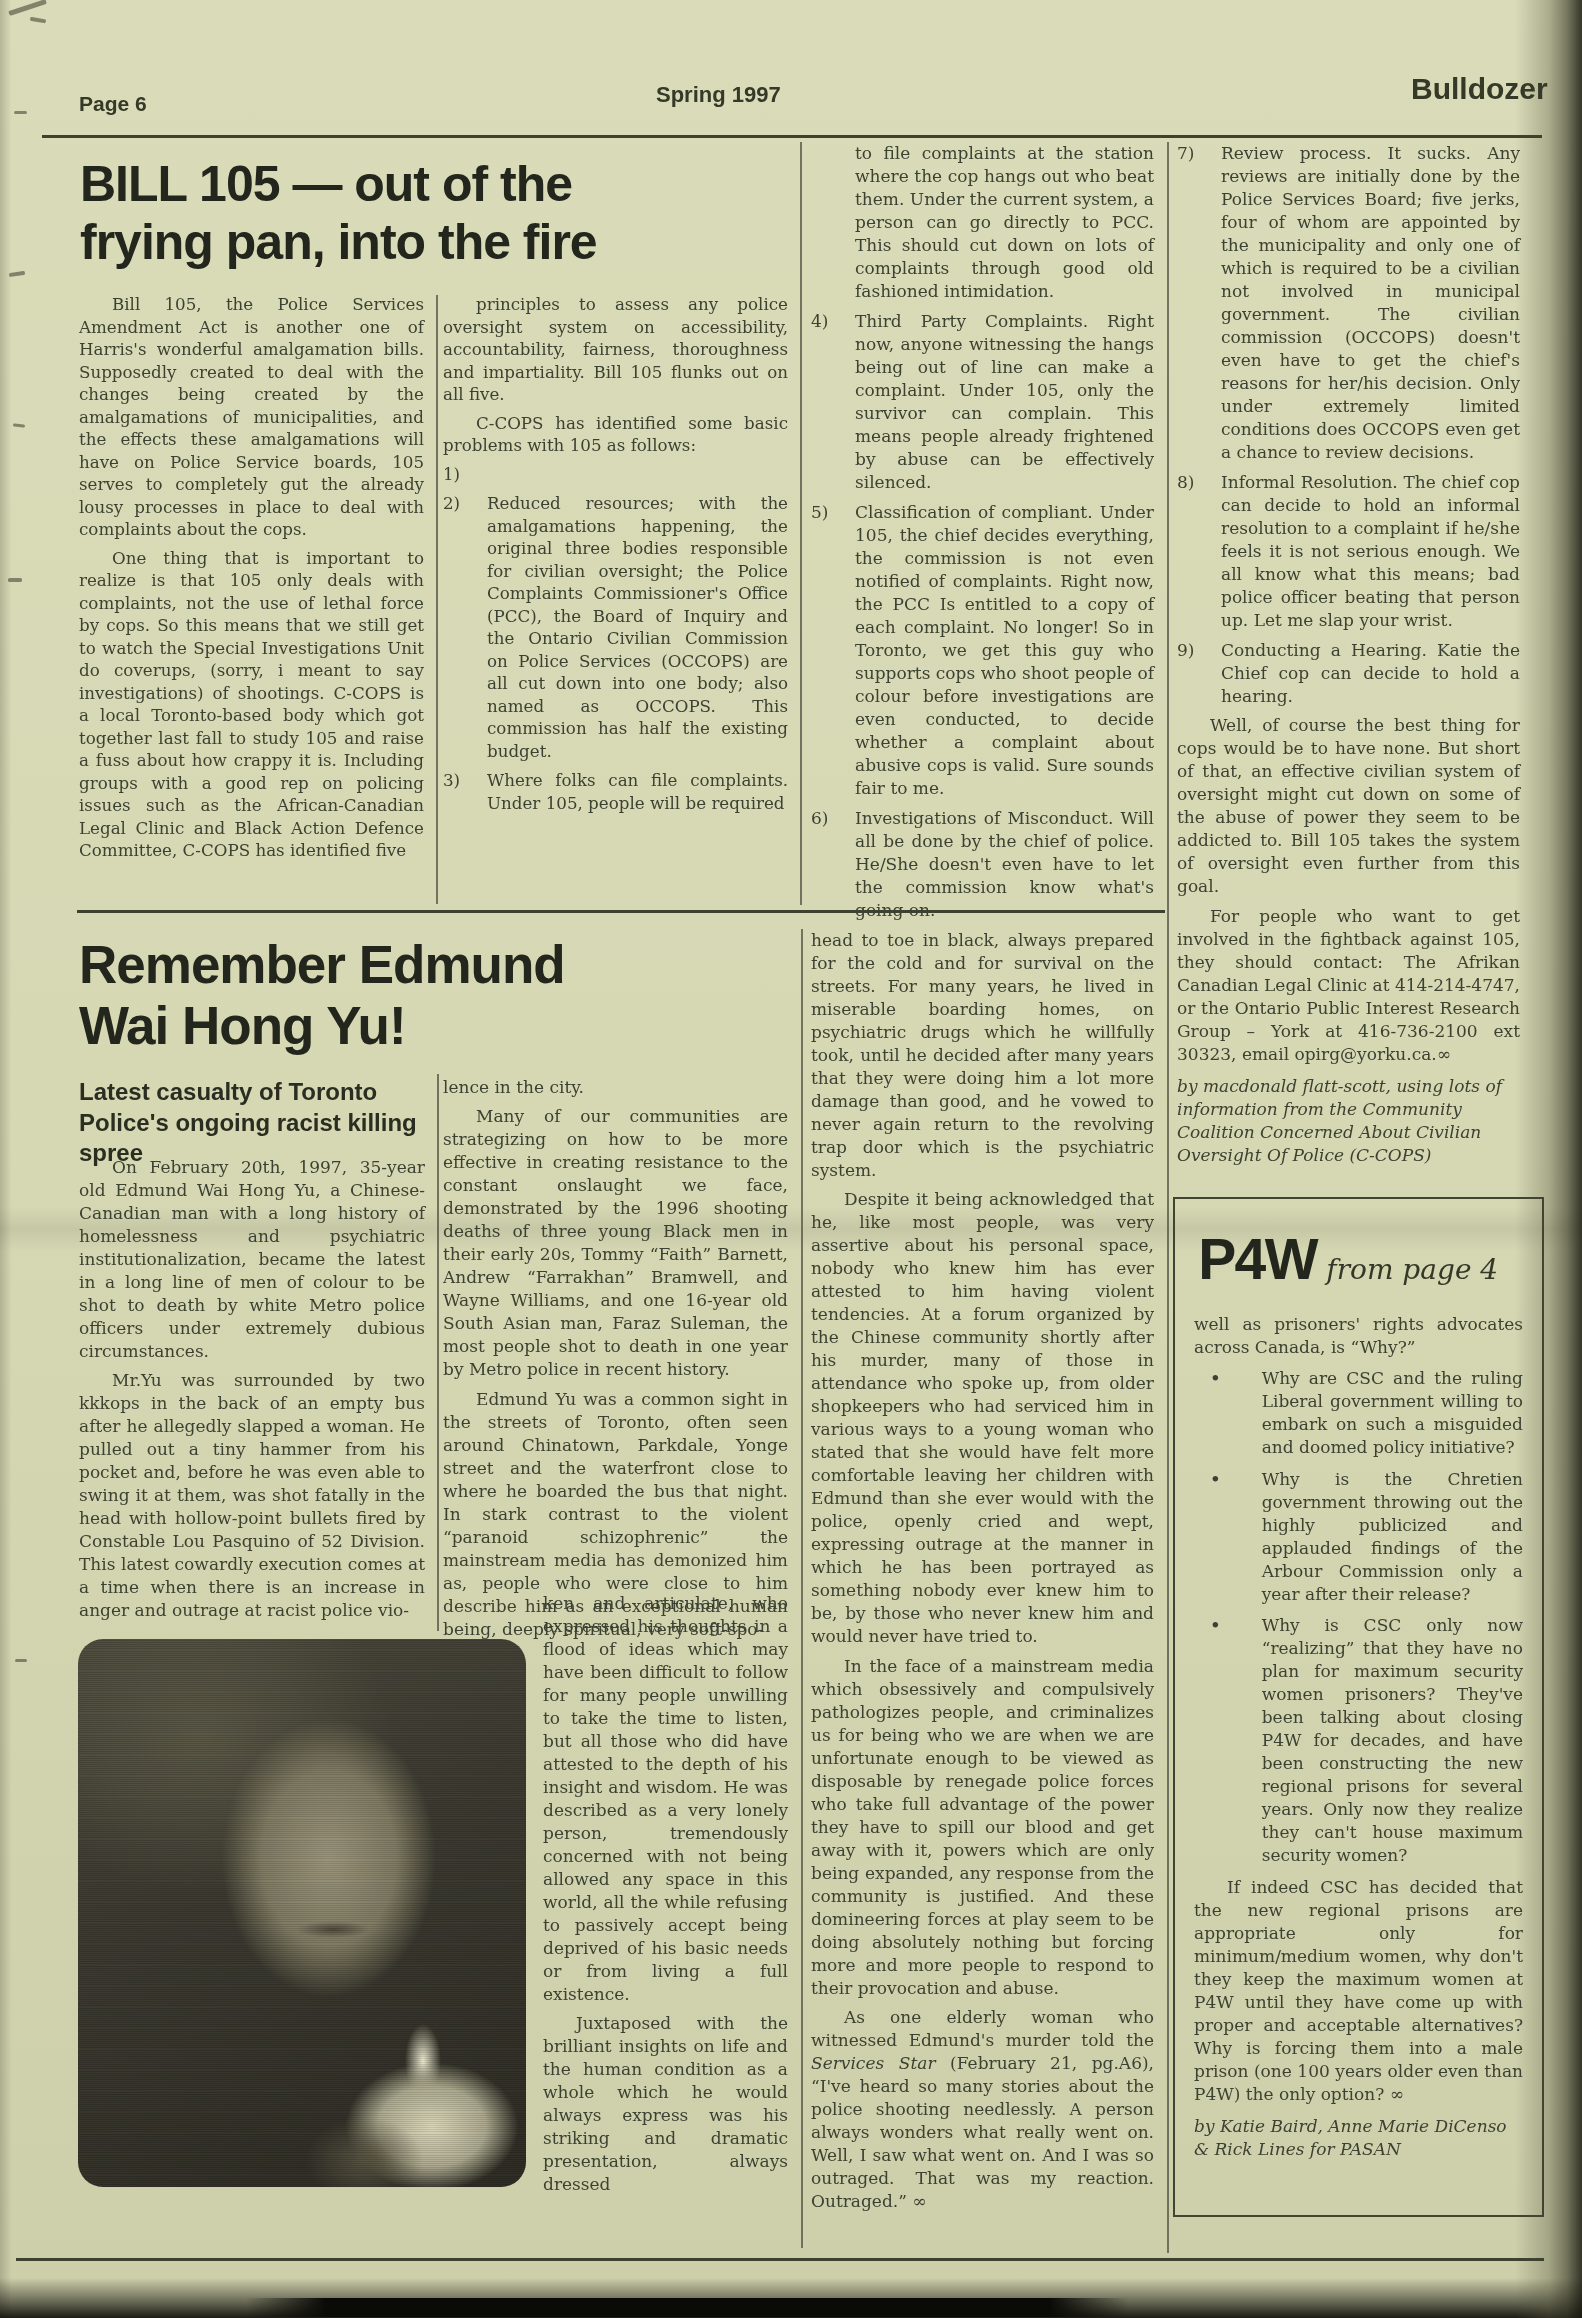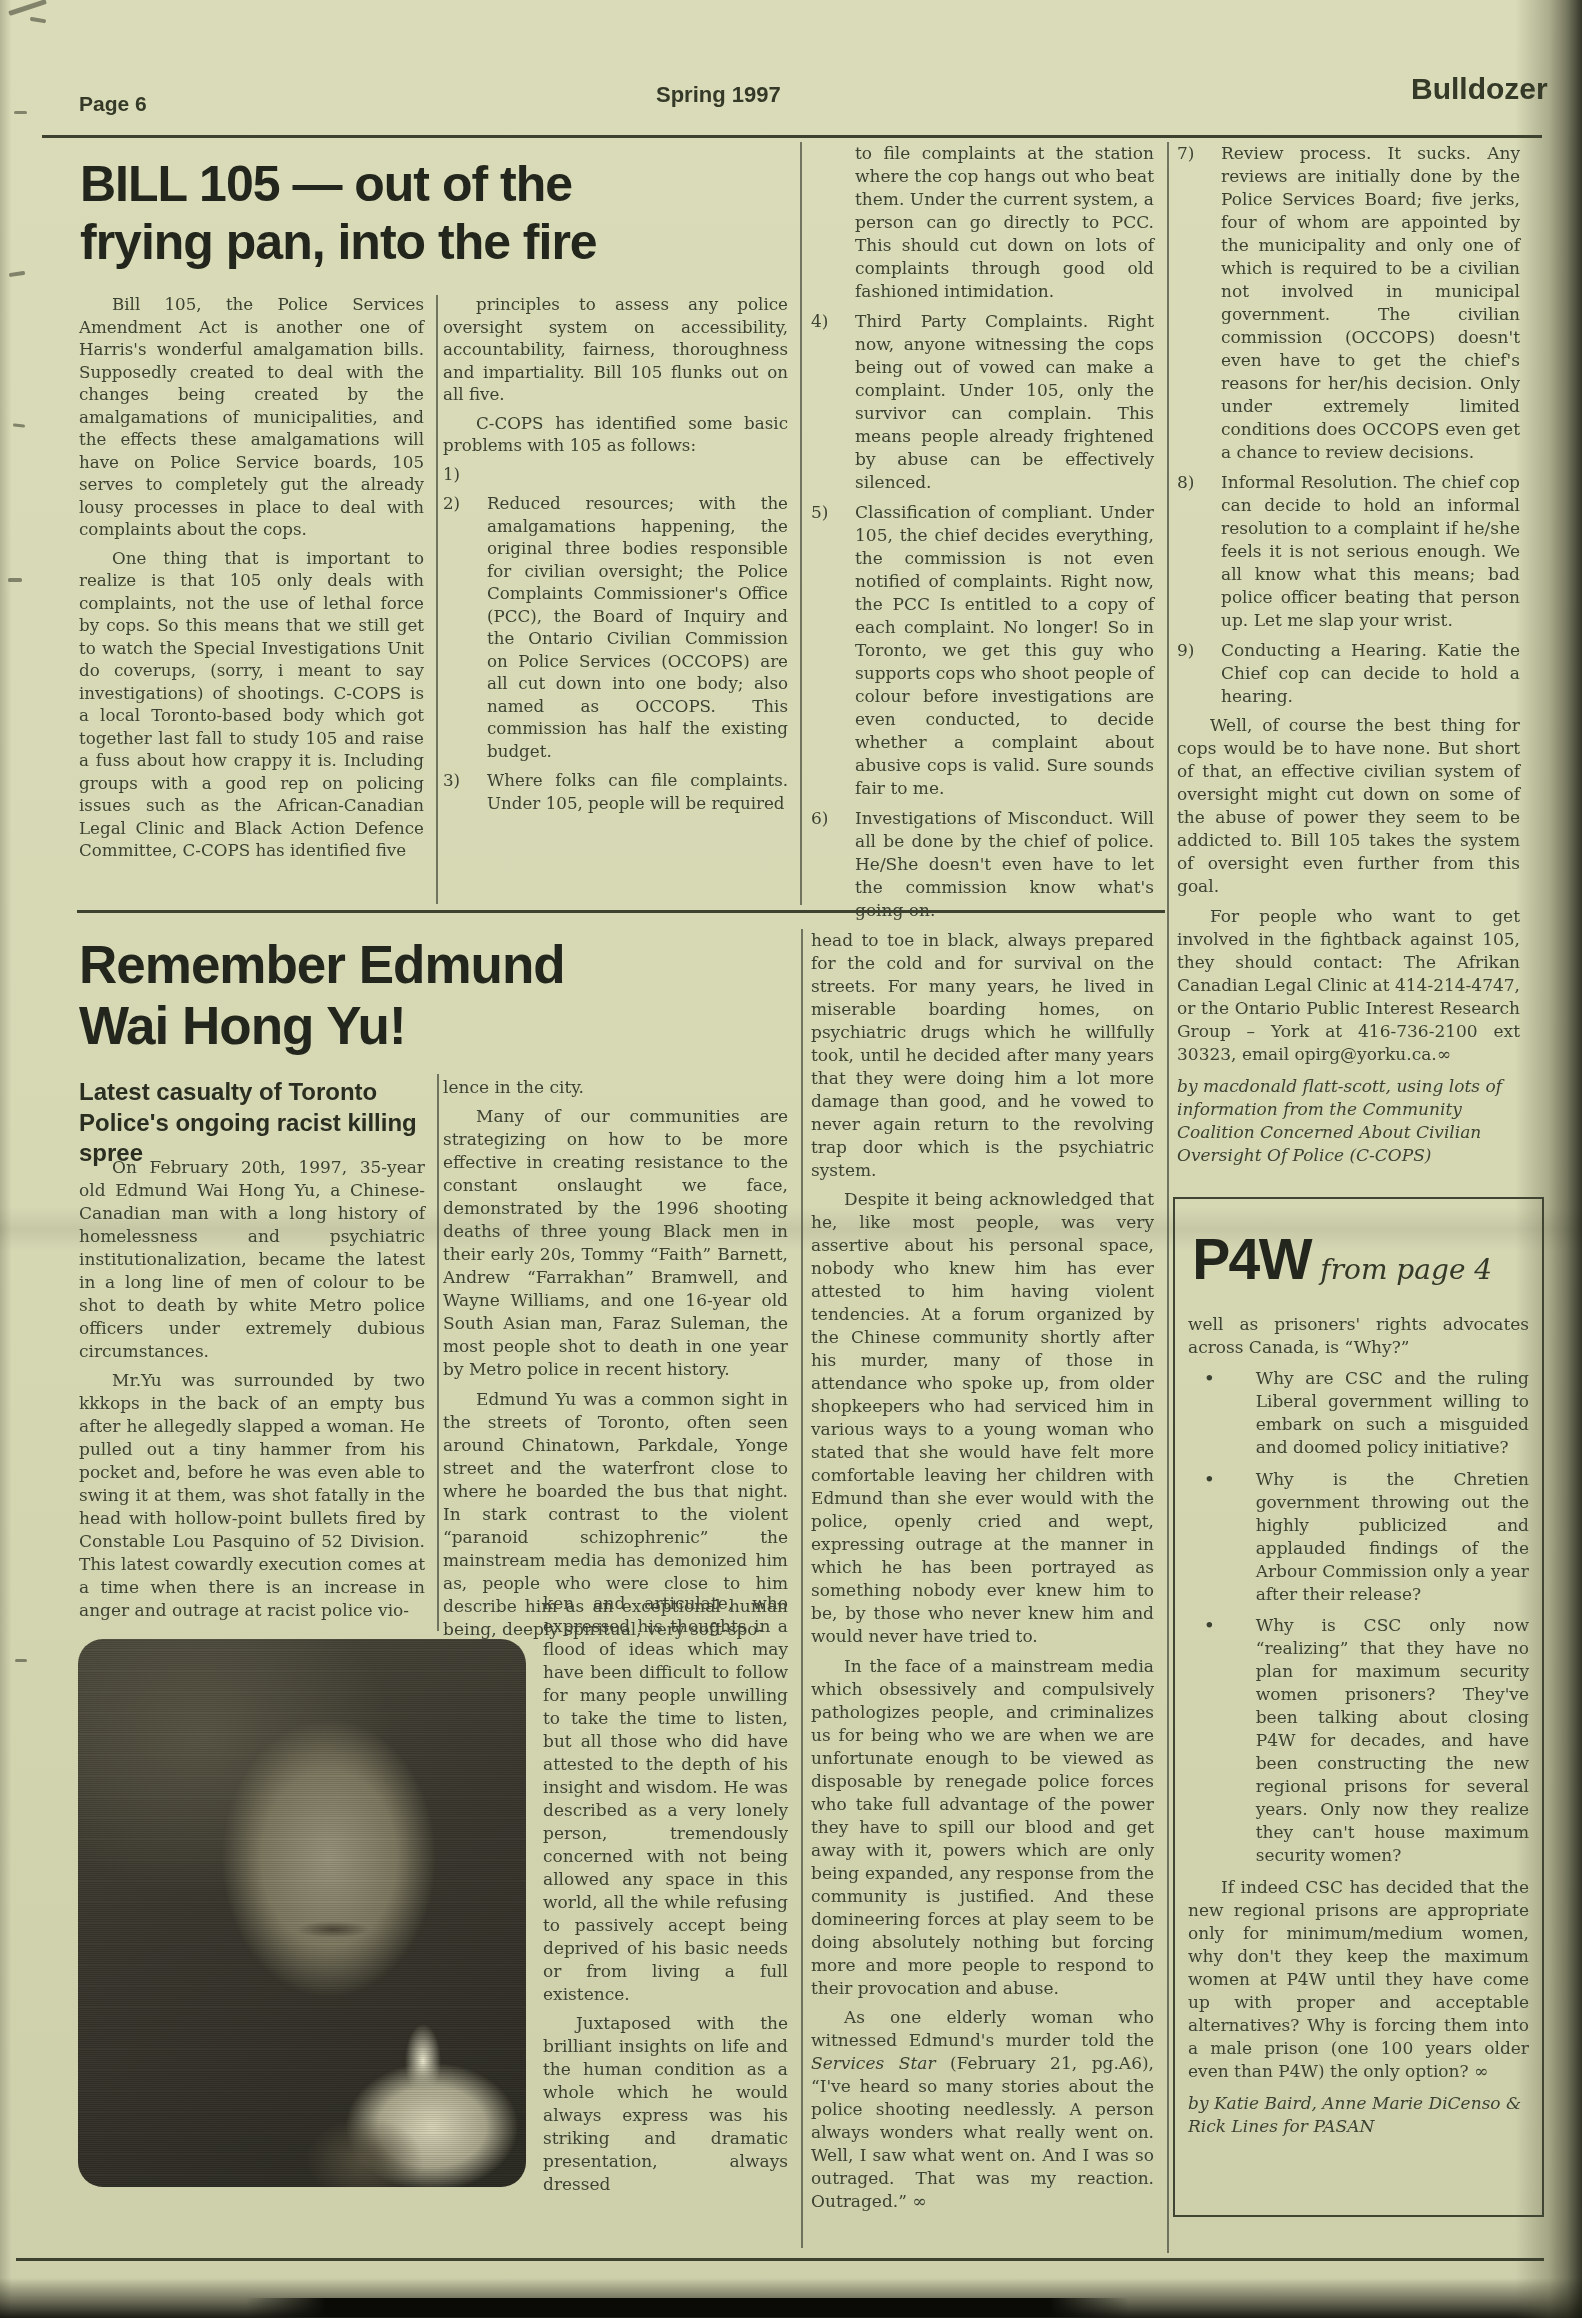--- a/index.html
+++ b/index.html
@@ -72,21 +72,21 @@
       radial-gradient(ellipse 120px 89px at 79% 89%, #d9d6b9 0%, #a9a68c 45%, rgba(60,58,45,0) 72%),
       radial-gradient(ellipse 18px 37px at 77% 77%, #efecd0 0%, rgba(60,58,45,0) 100%),
       radial-gradient(ellipse 37px 8.4px at 57% 53%, #4a4536 0%, rgba(60,58,45,0) 100%),
       radial-gradient(ellipse 141px 183px at 56% 40%, #98937a 0%, #7d7860 48%, rgba(60,58,45,0) 76%),
       radial-gradient(ellipse 272px 225px at 28% 18%, rgba(110,106,84,.5) 0%, rgba(0,0,0,0) 70%),
       linear-gradient(160deg,#4a483a 0%,#3a382e 42%,#2b2a22 100%);}
   .photo:after{content:"";position:absolute;inset:0;
       background:repeating-linear-gradient(0deg, rgba(0,0,0,.10) 0 1px, rgba(255,255,255,.02) 1px 2.1px);}
 
   .p4w-box{position:absolute;left:1173px;top:1197px;width:371px;height:1020px;
-           border:2.6px solid #3f4433;box-sizing:border-box;padding:24px 13px;}
+           border:2.6px solid #3f4433;box-sizing:border-box;padding:24px 19px;}
   .p4w-head{margin:3.1px 0 21px 4.2px;white-space:nowrap;}
   .p4w-title{font-family:"Liberation Sans",sans-serif;font-weight:bold;font-size:57px;
              color:#23261c;letter-spacing:-1.6px;}
   .p4w-from{font-family:"DejaVu Serif",serif;font-style:italic;font-size:28px;color:#333827;margin-left:9.4px;}
   .p4w-body{text-align:justify;color:#3c4232;font-size:17px;line-height:23px;}
   .bullet{display:flex;margin:8.4px 0 8.4px 15.7px;}
   .bullet .dot{flex:0 0 52px;font-size:19px;}
   .bullet .t{flex:1;text-align:justify;}
 </style>
 </head>
@@ -138,21 +138,21 @@
     <div class="item">
       <span class="n">3)</span>
       <span class="t">Where folks can file complaints. Under 105, people will be required</span>
     </div>
   </div>
 
   <div class="col c-c">
     <p class="p cont">to file complaints at the station where the cop hangs out who beat them. Under the current system, a person can go directly to PCC. This should cut down on lots of complaints through good old fashioned intimidation.</p>
     <div class="item">
       <span class="n">4)</span>
-      <span class="t">Third Party Complaints. Right now, anyone witnessing the cops being out of vowed can make a complaint. Under 105, only the survivor can complain. This means people already frightened by abuse can be effectively silenced.</span>
+      <span class="t">Third Party Complaints. Right now, anyone witnessing the hangs being out of line can make a complaint. Under 105, only the survivor can complain. This means people already frightened by abuse can be effectively silenced.</span>
     </div>
     <div class="item">
       <span class="n">5)</span>
       <span class="t">Classification of compliant. Under 105, the chief decides everything, the commission is not even notified of complaints. Right now, the PCC Is entitled to a copy of each complaint. No longer! So in Toronto, we get this guy who supports cops who shoot people of colour before investigations are even conducted, to decide whether a complaint about abusive cops is valid. Sure sounds fair to me.</span>
     </div>
     <div class="item">
       <span class="n">6)</span>
       <span class="t">Investigations of Misconduct. Will all be done by the chief of police. He/She doesn't even have to let the commission know what's going on.</span>
     </div>
   </div>

